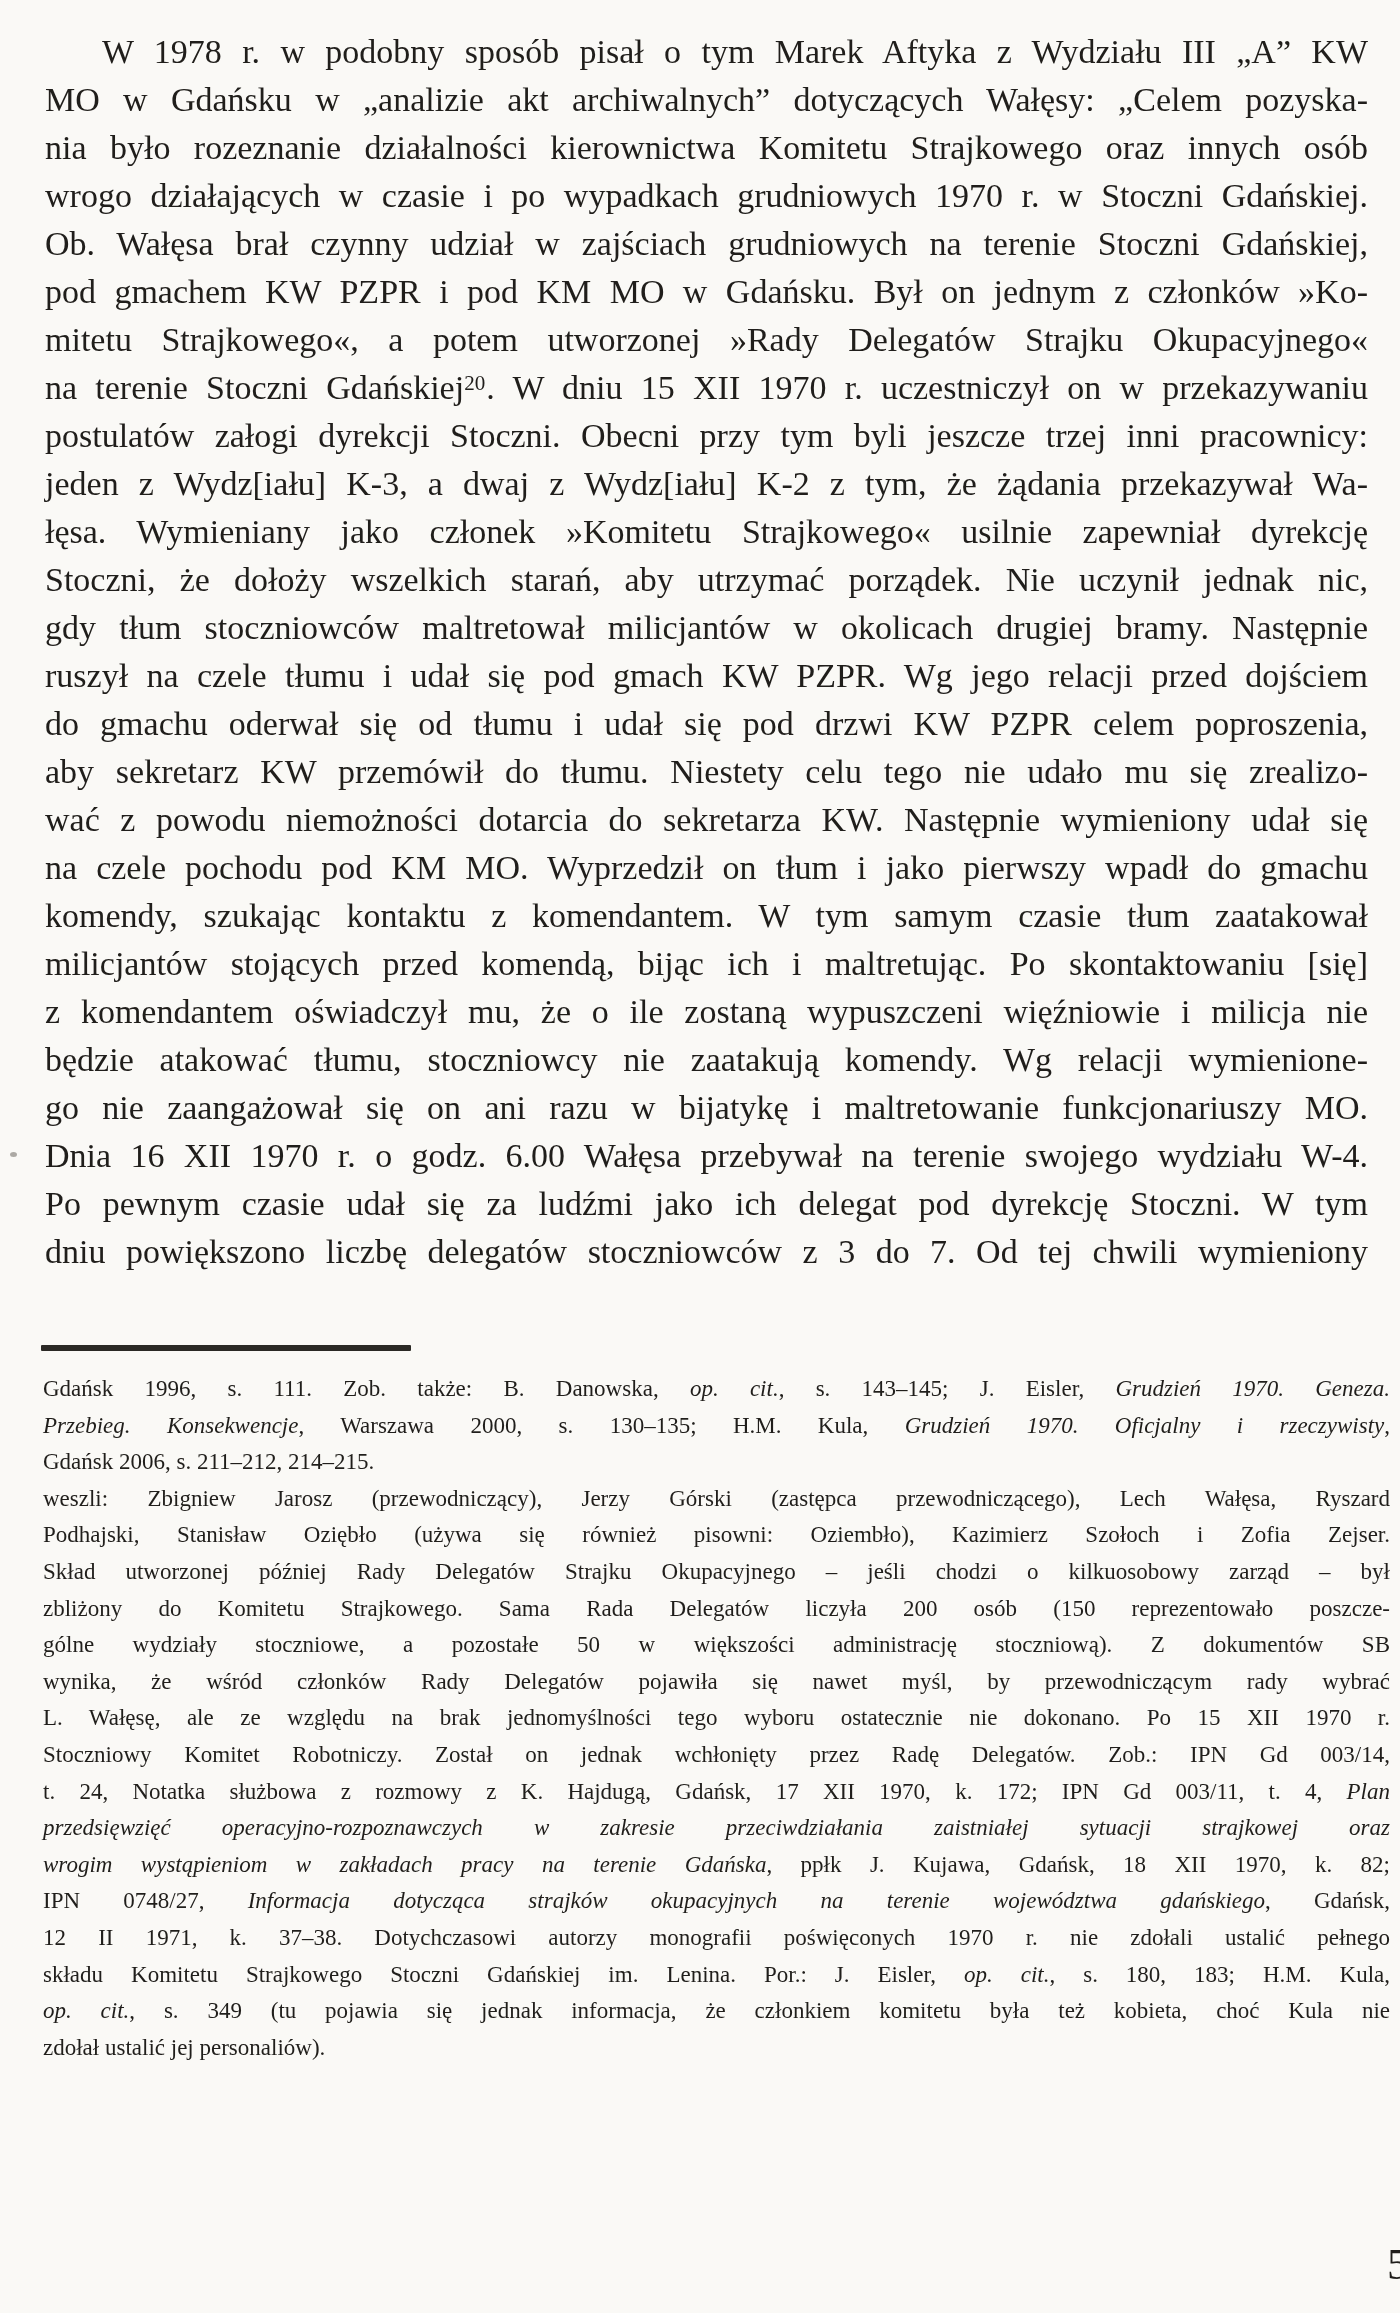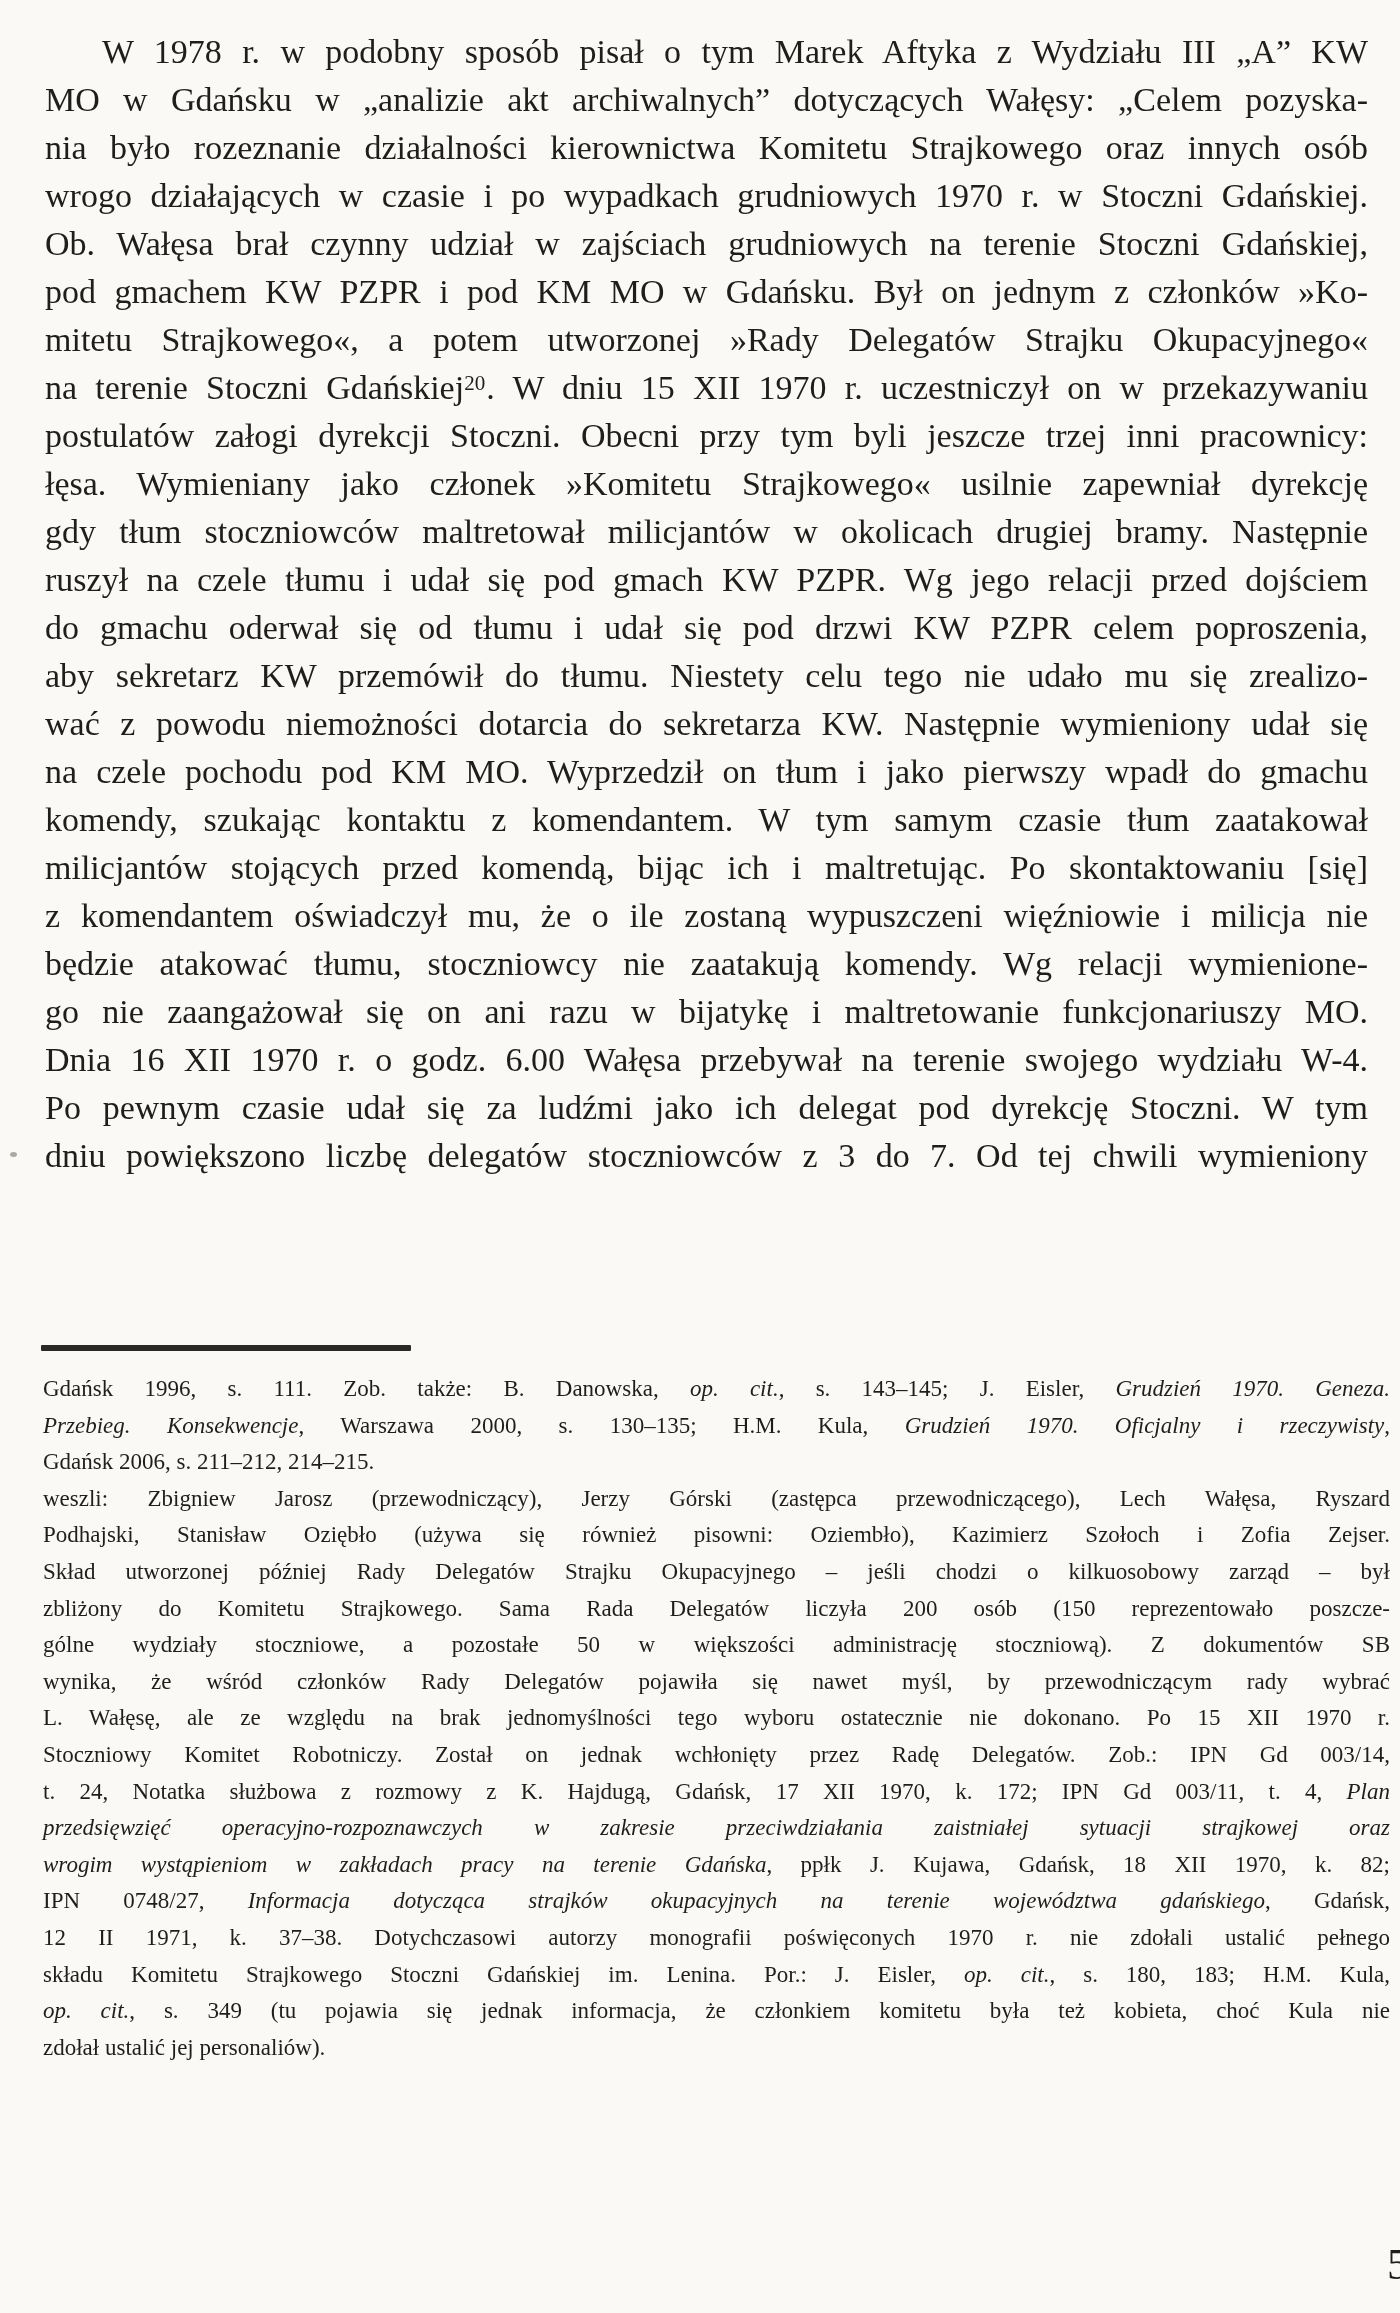--- a/index.html
+++ b/index.html
@@ -104,21 +104,23 @@
   <div class="main-text">
       <div class="line ind"><span>W 1978 r. w podobny sposób pisał o tym Marek Aftyka z Wydziału III „A” KW</span></div>
       <div class="line"><span>MO w Gdańsku w „analizie akt archiwalnych” dotyczących Wałęsy: „Celem pozyska-</span></div>
       <div class="line"><span>nia było rozeznanie działalności kierownictwa Komitetu Strajkowego oraz innych osób</span></div>
       <div class="line"><span>wrogo działających w czasie i po wypadkach grudniowych 1970 r. w Stoczni Gdańskiej.</span></div>
       <div class="line"><span>Ob. Wałęsa brał czynny udział w zajściach grudniowych na terenie Stoczni Gdańskiej,</span></div>
       <div class="line"><span>pod gmachem KW PZPR i pod KM MO w Gdańsku. Był on jednym z członków »Ko-</span></div>
       <div class="line"><span>mitetu Strajkowego«, a potem utworzonej »Rady Delegatów Strajku Okupacyjnego«</span></div>
       <div class="line"><span>na terenie Stoczni Gdańskiej</span><span class="sup">20</span><span>. W dniu 15 XII 1970 r. uczestniczył on w przekazywaniu</span></div>
       <div class="line"><span>postulatów załogi dyrekcji Stoczni. Obecni przy tym byli jeszcze trzej inni pracownicy:</span></div>
+      <div class="line"><span>jeden z Wydz[iału] K-3, a dwaj z Wydz[iału] K-2 z tym, że żądania przekazywał Wa-</span></div>
       <div class="line"><span>łęsa. Wymieniany jako członek »Komitetu Strajkowego« usilnie zapewniał dyrekcję</span></div>
+      <div class="line"><span>Stoczni, że dołoży wszelkich starań, aby utrzymać porządek. Nie uczynił jednak nic,</span></div>
       <div class="line"><span>gdy tłum stoczniowców maltretował milicjantów w okolicach drugiej bramy. Następnie</span></div>
       <div class="line"><span>ruszył na czele tłumu i udał się pod gmach KW PZPR. Wg jego relacji przed dojściem</span></div>
       <div class="line"><span>do gmachu oderwał się od tłumu i udał się pod drzwi KW PZPR celem poproszenia,</span></div>
       <div class="line"><span>aby sekretarz KW przemówił do tłumu. Niestety celu tego nie udało mu się zrealizo-</span></div>
       <div class="line"><span>wać z powodu niemożności dotarcia do sekretarza KW. Następnie wymieniony udał się</span></div>
       <div class="line"><span>na czele pochodu pod KM MO. Wyprzedził on tłum i jako pierwszy wpadł do gmachu</span></div>
       <div class="line"><span>komendy, szukając kontaktu z komendantem. W tym samym czasie tłum zaatakował</span></div>
       <div class="line"><span>milicjantów stojących przed komendą, bijąc ich i maltretując. Po skontaktowaniu [się]</span></div>
       <div class="line"><span>z komendantem oświadczył mu, że o ile zostaną wypuszczeni więźniowie i milicja nie</span></div>
       <div class="line"><span>będzie atakować tłumu, stoczniowcy nie zaatakują komendy. Wg relacji wymienione-</span></div>

